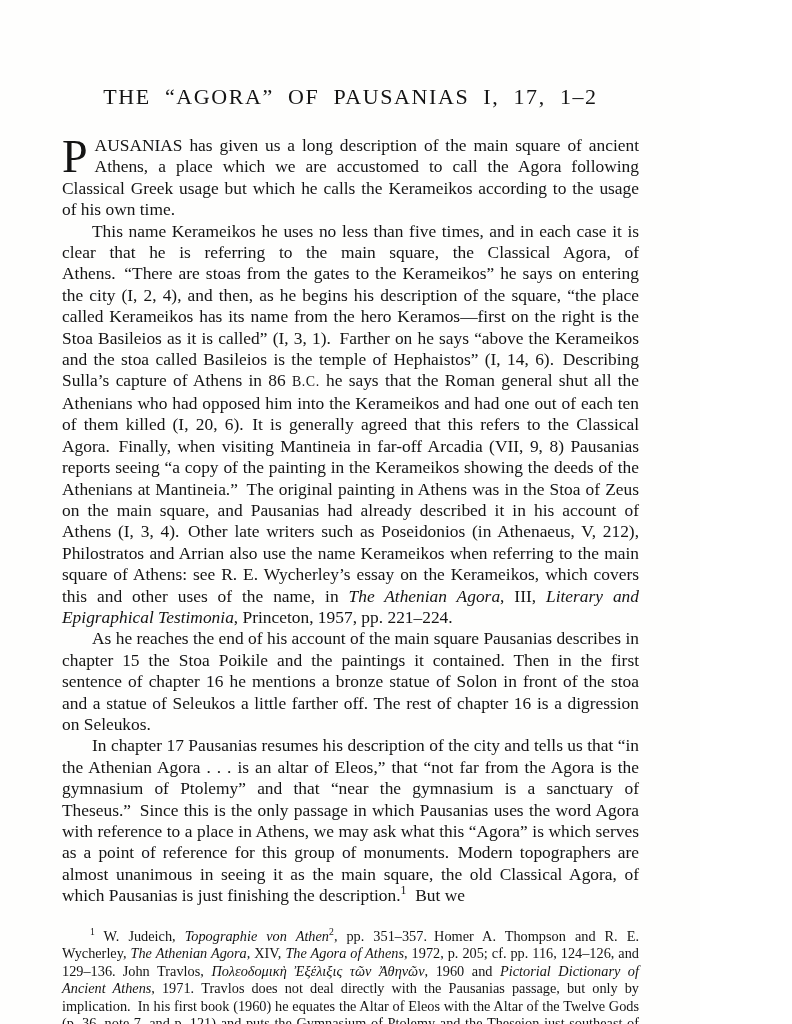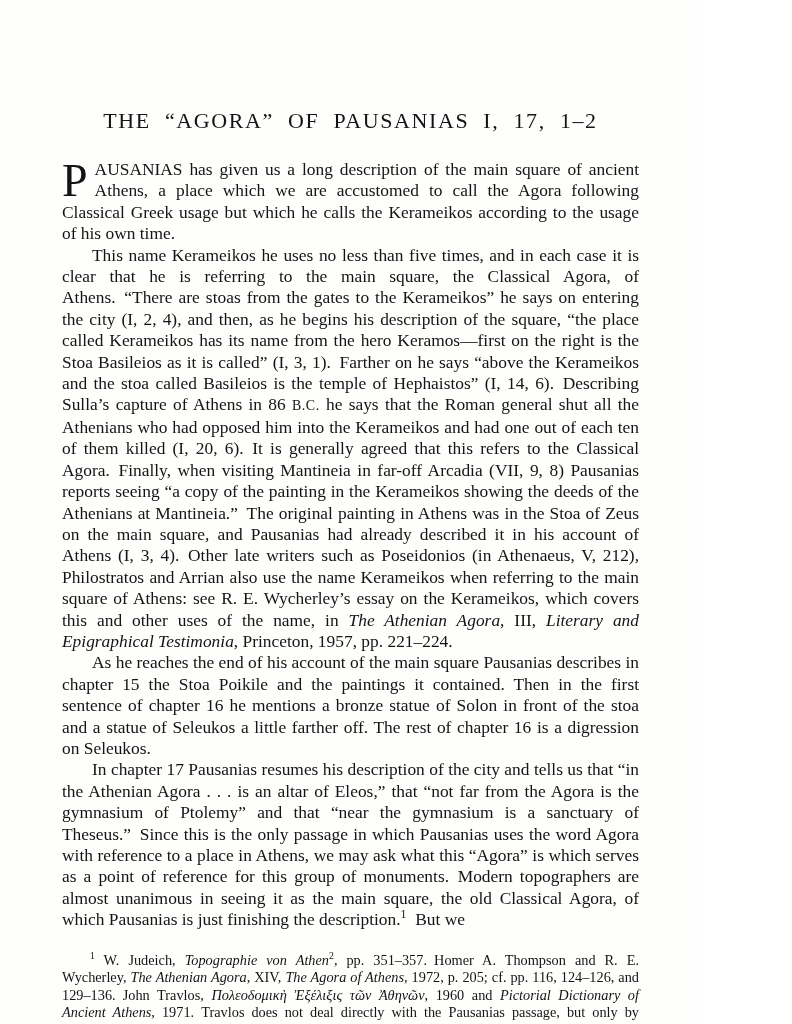--- a/index.html
+++ b/index.html
@@ -2,21 +2,21 @@
 <html><head>
 <meta charset="utf-8">
 <style>
   html, body { margin: 0; padding: 0; background: #ffffff; }
   .page {
     position: relative;
     width: 700px;
     height: 1024px;
     box-sizing: border-box;
     background: #fefefd;
-    padding: 108px 61px 0 62px;
+    padding: 84px 61px 0 62px;
     font-family: "Liberation Serif", "DejaVu Serif", serif;
     color: #141414;
     overflow: hidden;
   }
   .title {
     margin: 0 0 25px 0;
     text-align: center;
     font-size: 22px;
     font-weight: normal;
     letter-spacing: 1.6px;

